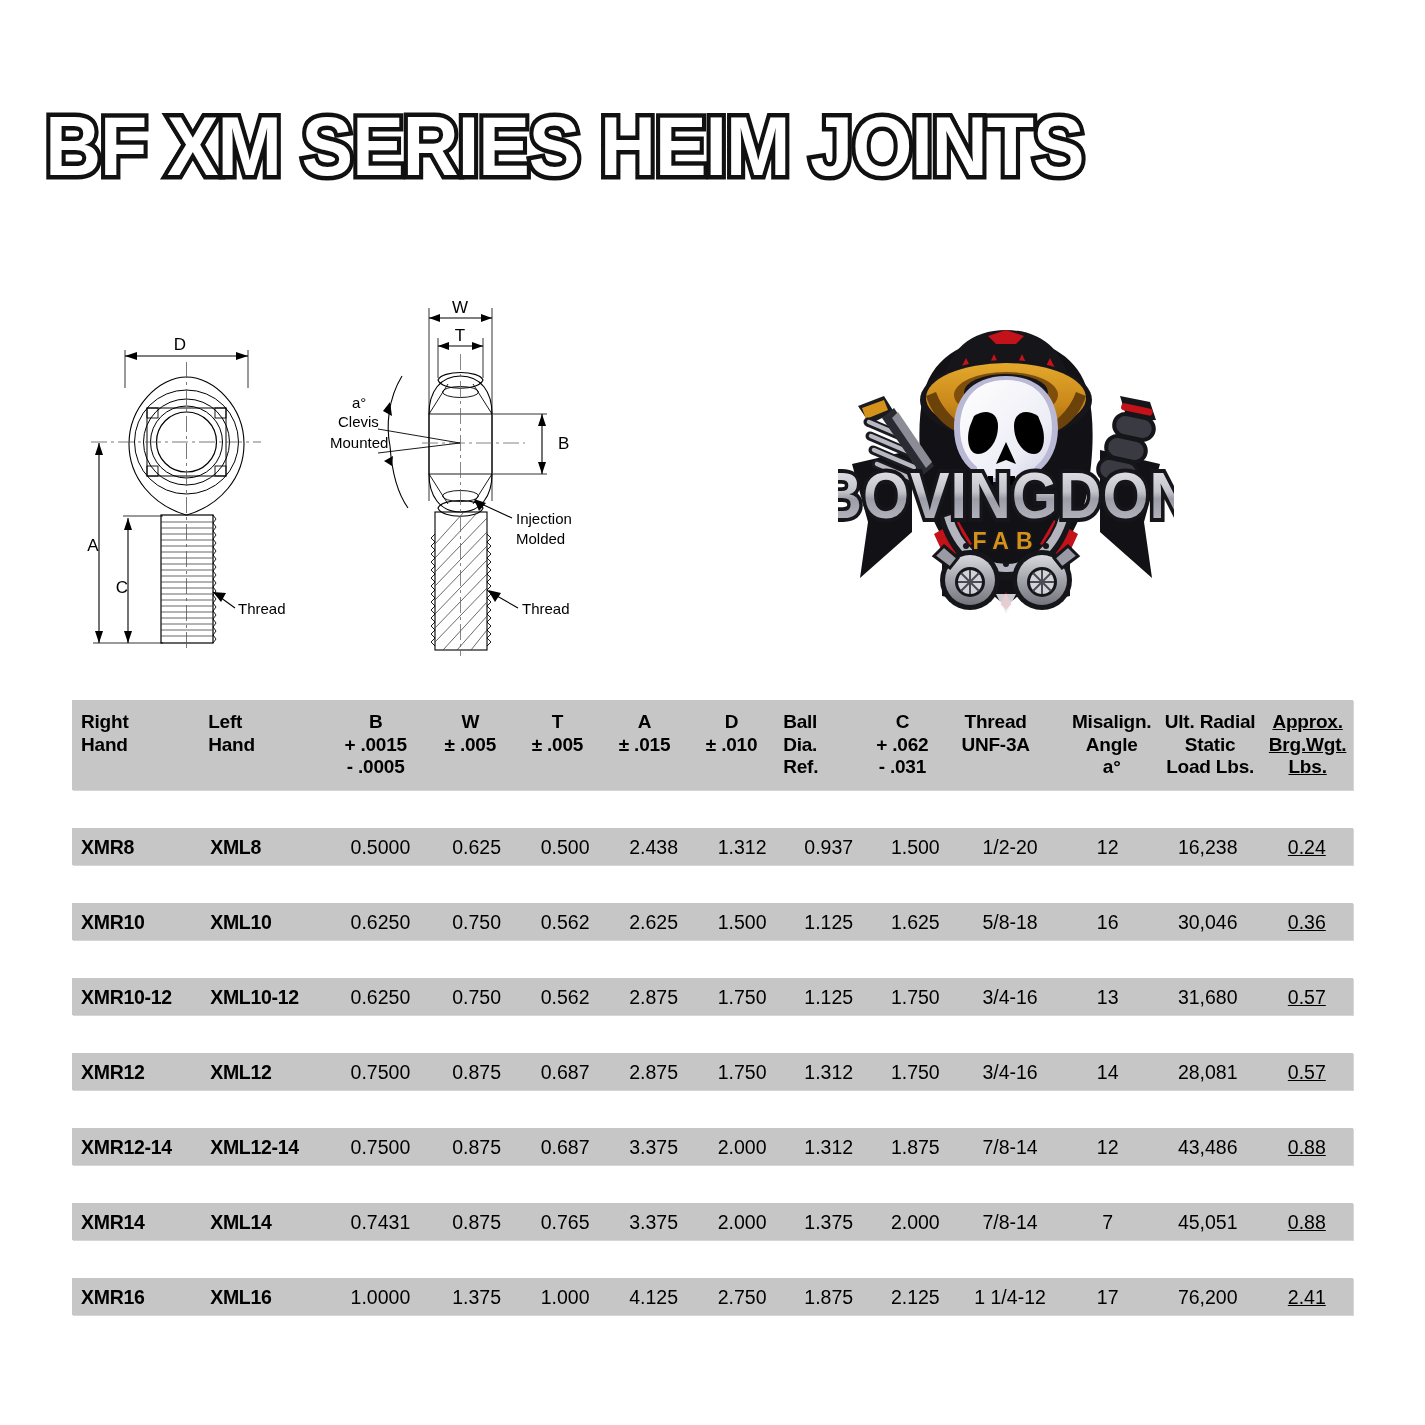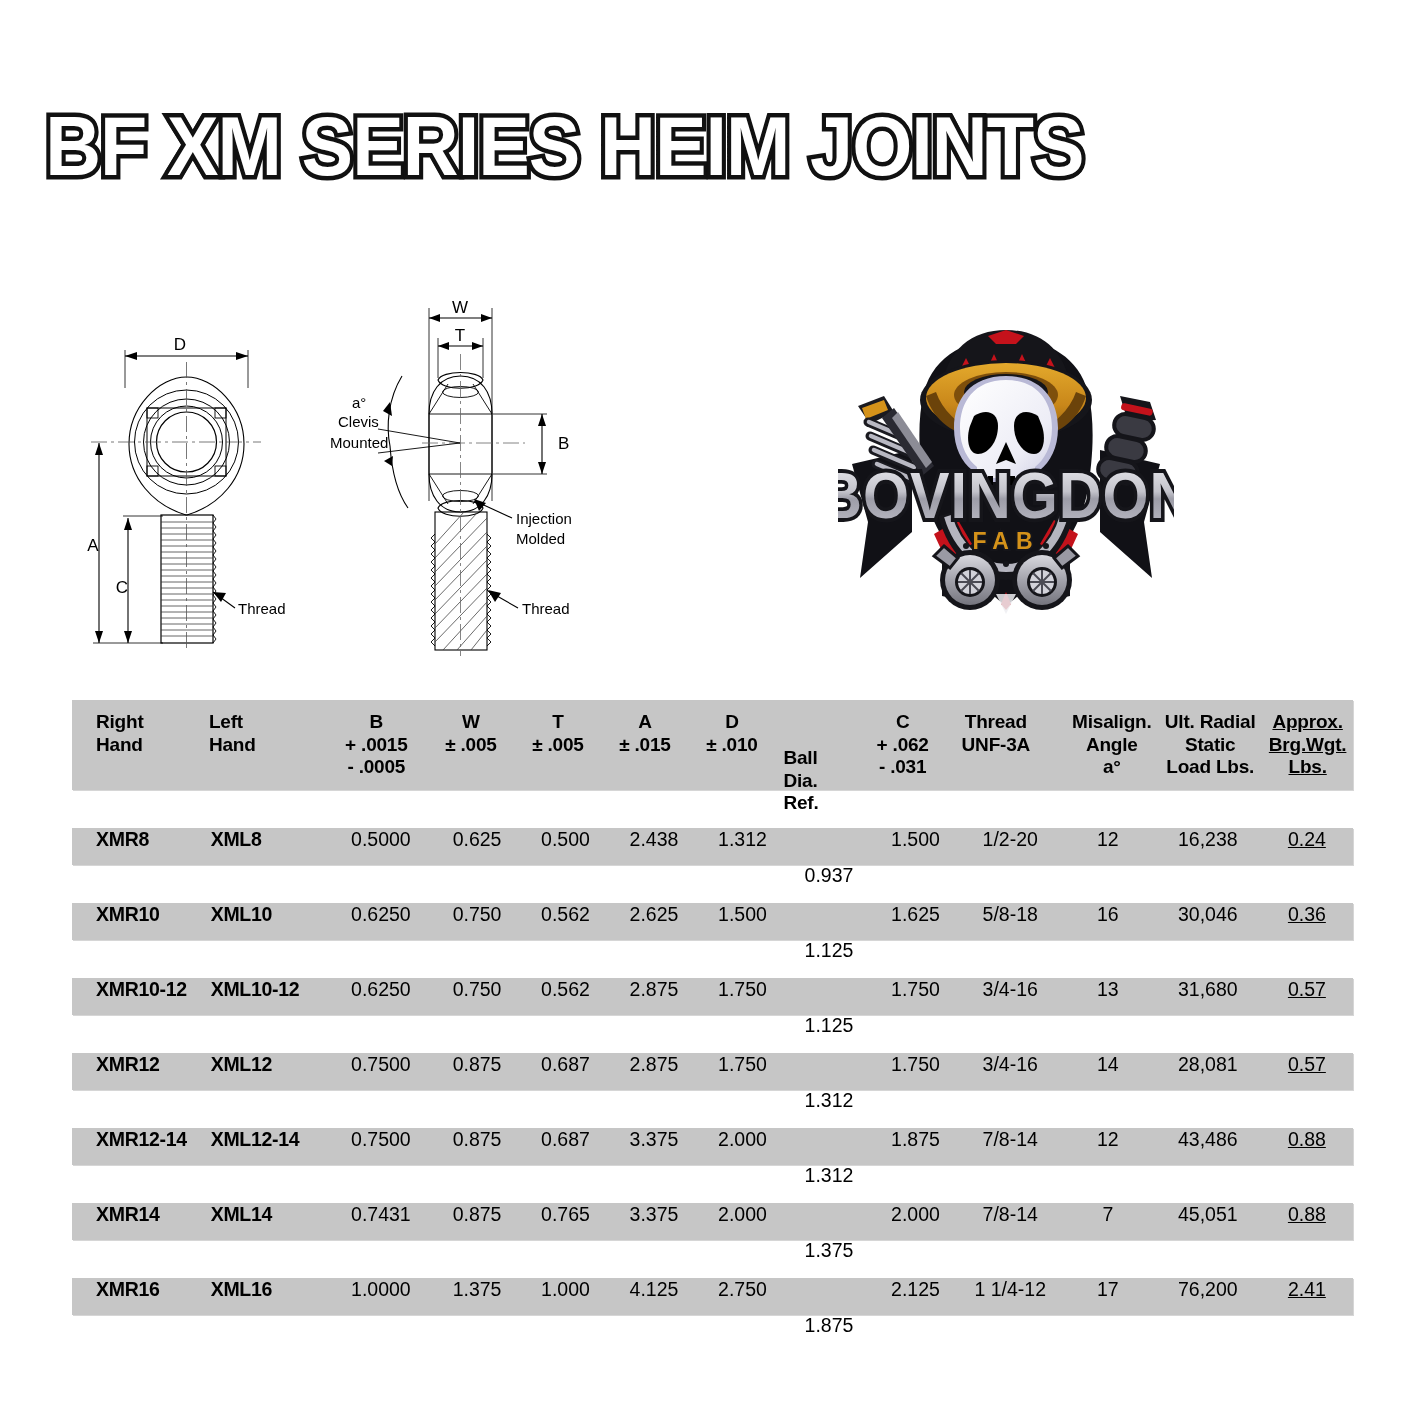--- a/index.html
+++ b/index.html
@@ -60,21 +60,21 @@
     background: #c6c6c6;
     box-shadow: 1px 1px 0 rgba(0,0,0,0.16);
   }
   .trow.header {
     height: 90px;
     align-items: flex-start;
     padding-top: 11px;
   }
   .trow.data {
     height: 37px;
-    align-items: flex-start;
+    align-items: center;
     margin-top: 38px;
   }
   .trow.data:first-of-type { margin-top: 0; }
   .spacer-first { height: 38px; }
 
   .cell {
     font-size: 19.5px;
     color: #000000;
     line-height: 22px;
     text-align: center;
@@ -83,28 +83,28 @@
   }
   .trow.header .cell {
     font-weight: bold;
     font-size: 19px;
     line-height: 22.5px;
     letter-spacing: -0.2px;
   }
   .trow.data .cell { font-weight: normal; }
   .trow.data .cell.pn { font-weight: bold; letter-spacing: -0.3px; }
 
-  .c-rh { width: 136px; text-align: left;  padding-left: 24px; }
+  .c-rh { width: 136px; text-align: left;  padding-left: 9px; }
   .c-lh { width: 130px; text-align: left;  padding-left: 7px; }
   .c-b  { width: 108px; }
   .c-w  { width: 92px; }
   .c-t  { width: 92px; }
   .c-a  { width: 92px; }
   .c-d  { width: 92px; }
-  .c-ball { width: 88px; margin-top: 36px; }
+  .c-ball { width: 88px; }
   .c-c  { width: 92px; }
   .c-thr{ width: 105px; }
   .c-mis{ width: 98px; }
   .c-ult{ width: 110px; }
   .c-wgt{ width: 96px; text-decoration: underline; }
 
   .trow.header .c-rh,
   .trow.header .c-lh { text-align: left; }
   .trow.header .c-ball { text-align: left; padding-left: 8px; }
   .trow.header .c-mis  { text-align: center; margin-left: 20px; }

